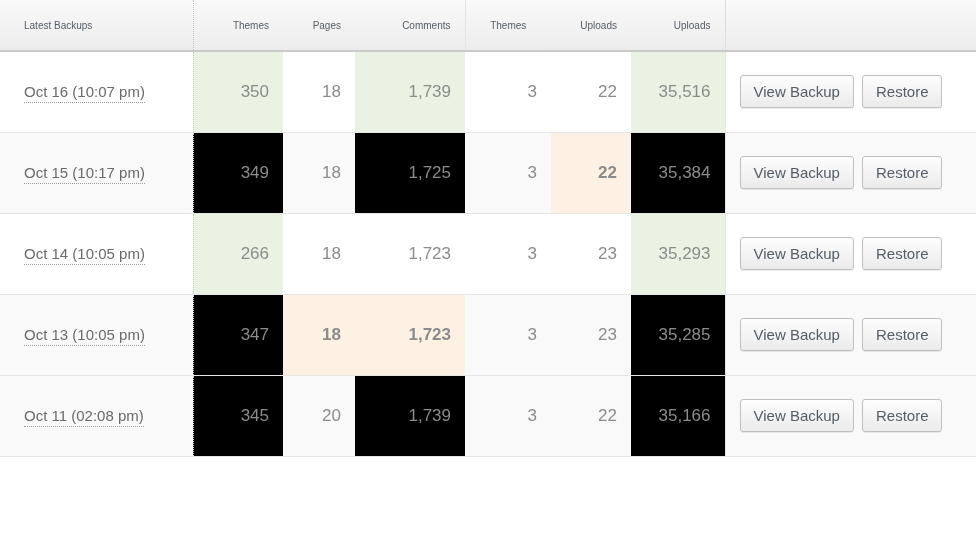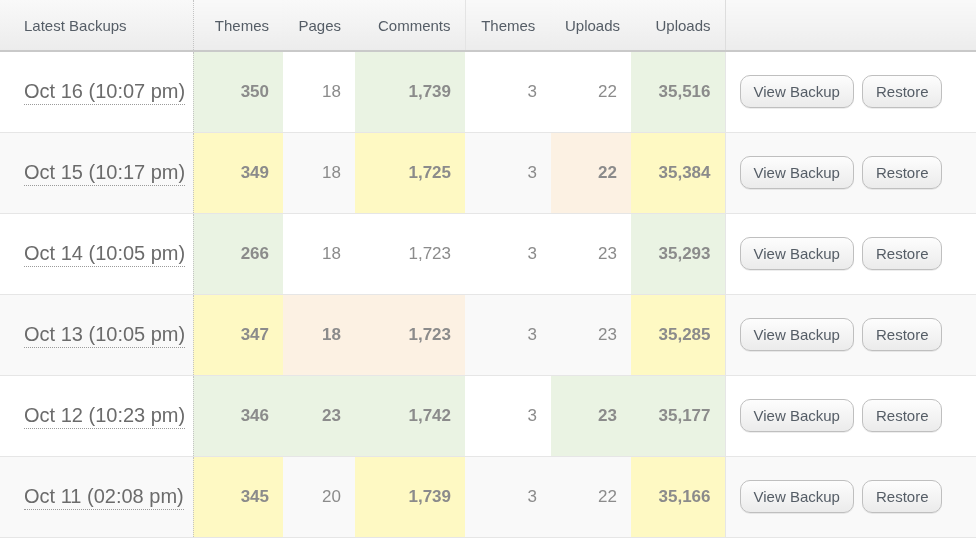--- a/index.html
+++ b/index.html
@@ -23,21 +23,21 @@
   }
 
   
   .backups-table thead th {
     height: 51px;
     padding: 0 14px;
     background: linear-gradient(to bottom, #f9f9f9 0%, #f3f3f3 48%, #ececec 100%);
     border-bottom: 2px solid #c9c9c9;
     color: #555d66;
     font-weight: normal;
-    font-size: 15px;
+    font-size: 10px;
     text-align: right;
     vertical-align: middle;
     box-sizing: border-box;
   }
   .backups-table thead th.col-date {
     text-align: left;
     padding-left: 24px;
     border-right: 1px dotted #c4c4c4;
   }
   .backups-table thead th.col-actions {
@@ -72,64 +72,64 @@
     text-align: right;
     vertical-align: middle;
     color: #8b8b8b;
     font-size: 17px;
     box-sizing: border-box;
   }
   .backups-table tbody td.cell-date {
     text-align: left;
     padding-left: 24px;
     border-right: 1px dotted #c4c4c4;
-    font-size: 20px;
+    font-size: 15px;
   }
   .backups-table tbody td.cell-actions {
     text-align: left;
     padding-left: 14px;
     border-left: 1px solid #e6e6e6;
   }
 
   
   td.state-up {
     background: #eaf3e3;
     color: #5fa832;
-    font-weight: bold;
+    font-weight: normal;
   }
   td.state-warn {
     background: #fdf2e4;
     color: #efa02e;
     font-weight: bold;
   }
   td.state-flat {
     color: #8b8b8b;
     font-weight: normal;
   }
-  tr.alt td.state-up   { background: #fef9c3; }
+  tr.alt td.state-up   { background: #000000; }
   tr.alt td.state-warn { background: #fcf1e3; }
 
   
   .date-link {
     color: #6b6b6b;
     text-decoration: none;
     border-bottom: 1px dotted #9b9b9b;
     padding-bottom: 2px;
     white-space: nowrap;
   }
 
   
   .btn {
     display: inline-block;
     height: 33px;
     line-height: 31px;
     padding: 0 13px;
     margin-right: 8px;
     border: 1px solid #bfbfbf;
-    border-radius: 10px;
+    border-radius: 3px;
     background: linear-gradient(to bottom, #fdfdfd 0%, #f4f4f4 50%, #ebebeb 100%);
     box-shadow: 0 1px 0 rgba(0,0,0,0.07);
     color: #555d66;
     font-family: "Liberation Sans", sans-serif;
     font-size: 15px;
     white-space: nowrap;
     cursor: pointer;
     vertical-align: middle;
     box-sizing: border-box;
   }
@@ -194,30 +194,20 @@
       <tr class="alt">
         <td class="cell-date"><a class="date-link" href="#">Oct 13 (10:05 pm)</a></td>
         <td class="state-up">347</td>
         <td class="state-warn">18</td>
         <td class="state-warn">1,723</td>
         <td class="state-flat sep-left">3</td>
         <td class="state-flat">23</td>
         <td class="state-up">35,285</td>
         <td class="cell-actions"><button class="btn">View Backup</button><button class="btn">Restore</button></td>
       </tr>
-      <tr>
-        <td class="cell-date"><a class="date-link" href="#">Oct 12 (10:23 pm)</a></td>
-        <td class="state-up">346</td>
-        <td class="state-up">23</td>
-        <td class="state-up">1,742</td>
-        <td class="state-flat sep-left">3</td>
-        <td class="state-up">23</td>
-        <td class="state-up">35,177</td>
-        <td class="cell-actions"><button class="btn">View Backup</button><button class="btn">Restore</button></td>
-      </tr>
       <tr class="alt">
         <td class="cell-date"><a class="date-link" href="#">Oct 11 (02:08 pm)</a></td>
         <td class="state-up">345</td>
         <td class="state-flat">20</td>
         <td class="state-up">1,739</td>
         <td class="state-flat sep-left">3</td>
         <td class="state-flat">22</td>
         <td class="state-up">35,166</td>
         <td class="cell-actions"><button class="btn">View Backup</button><button class="btn">Restore</button></td>
       </tr>

